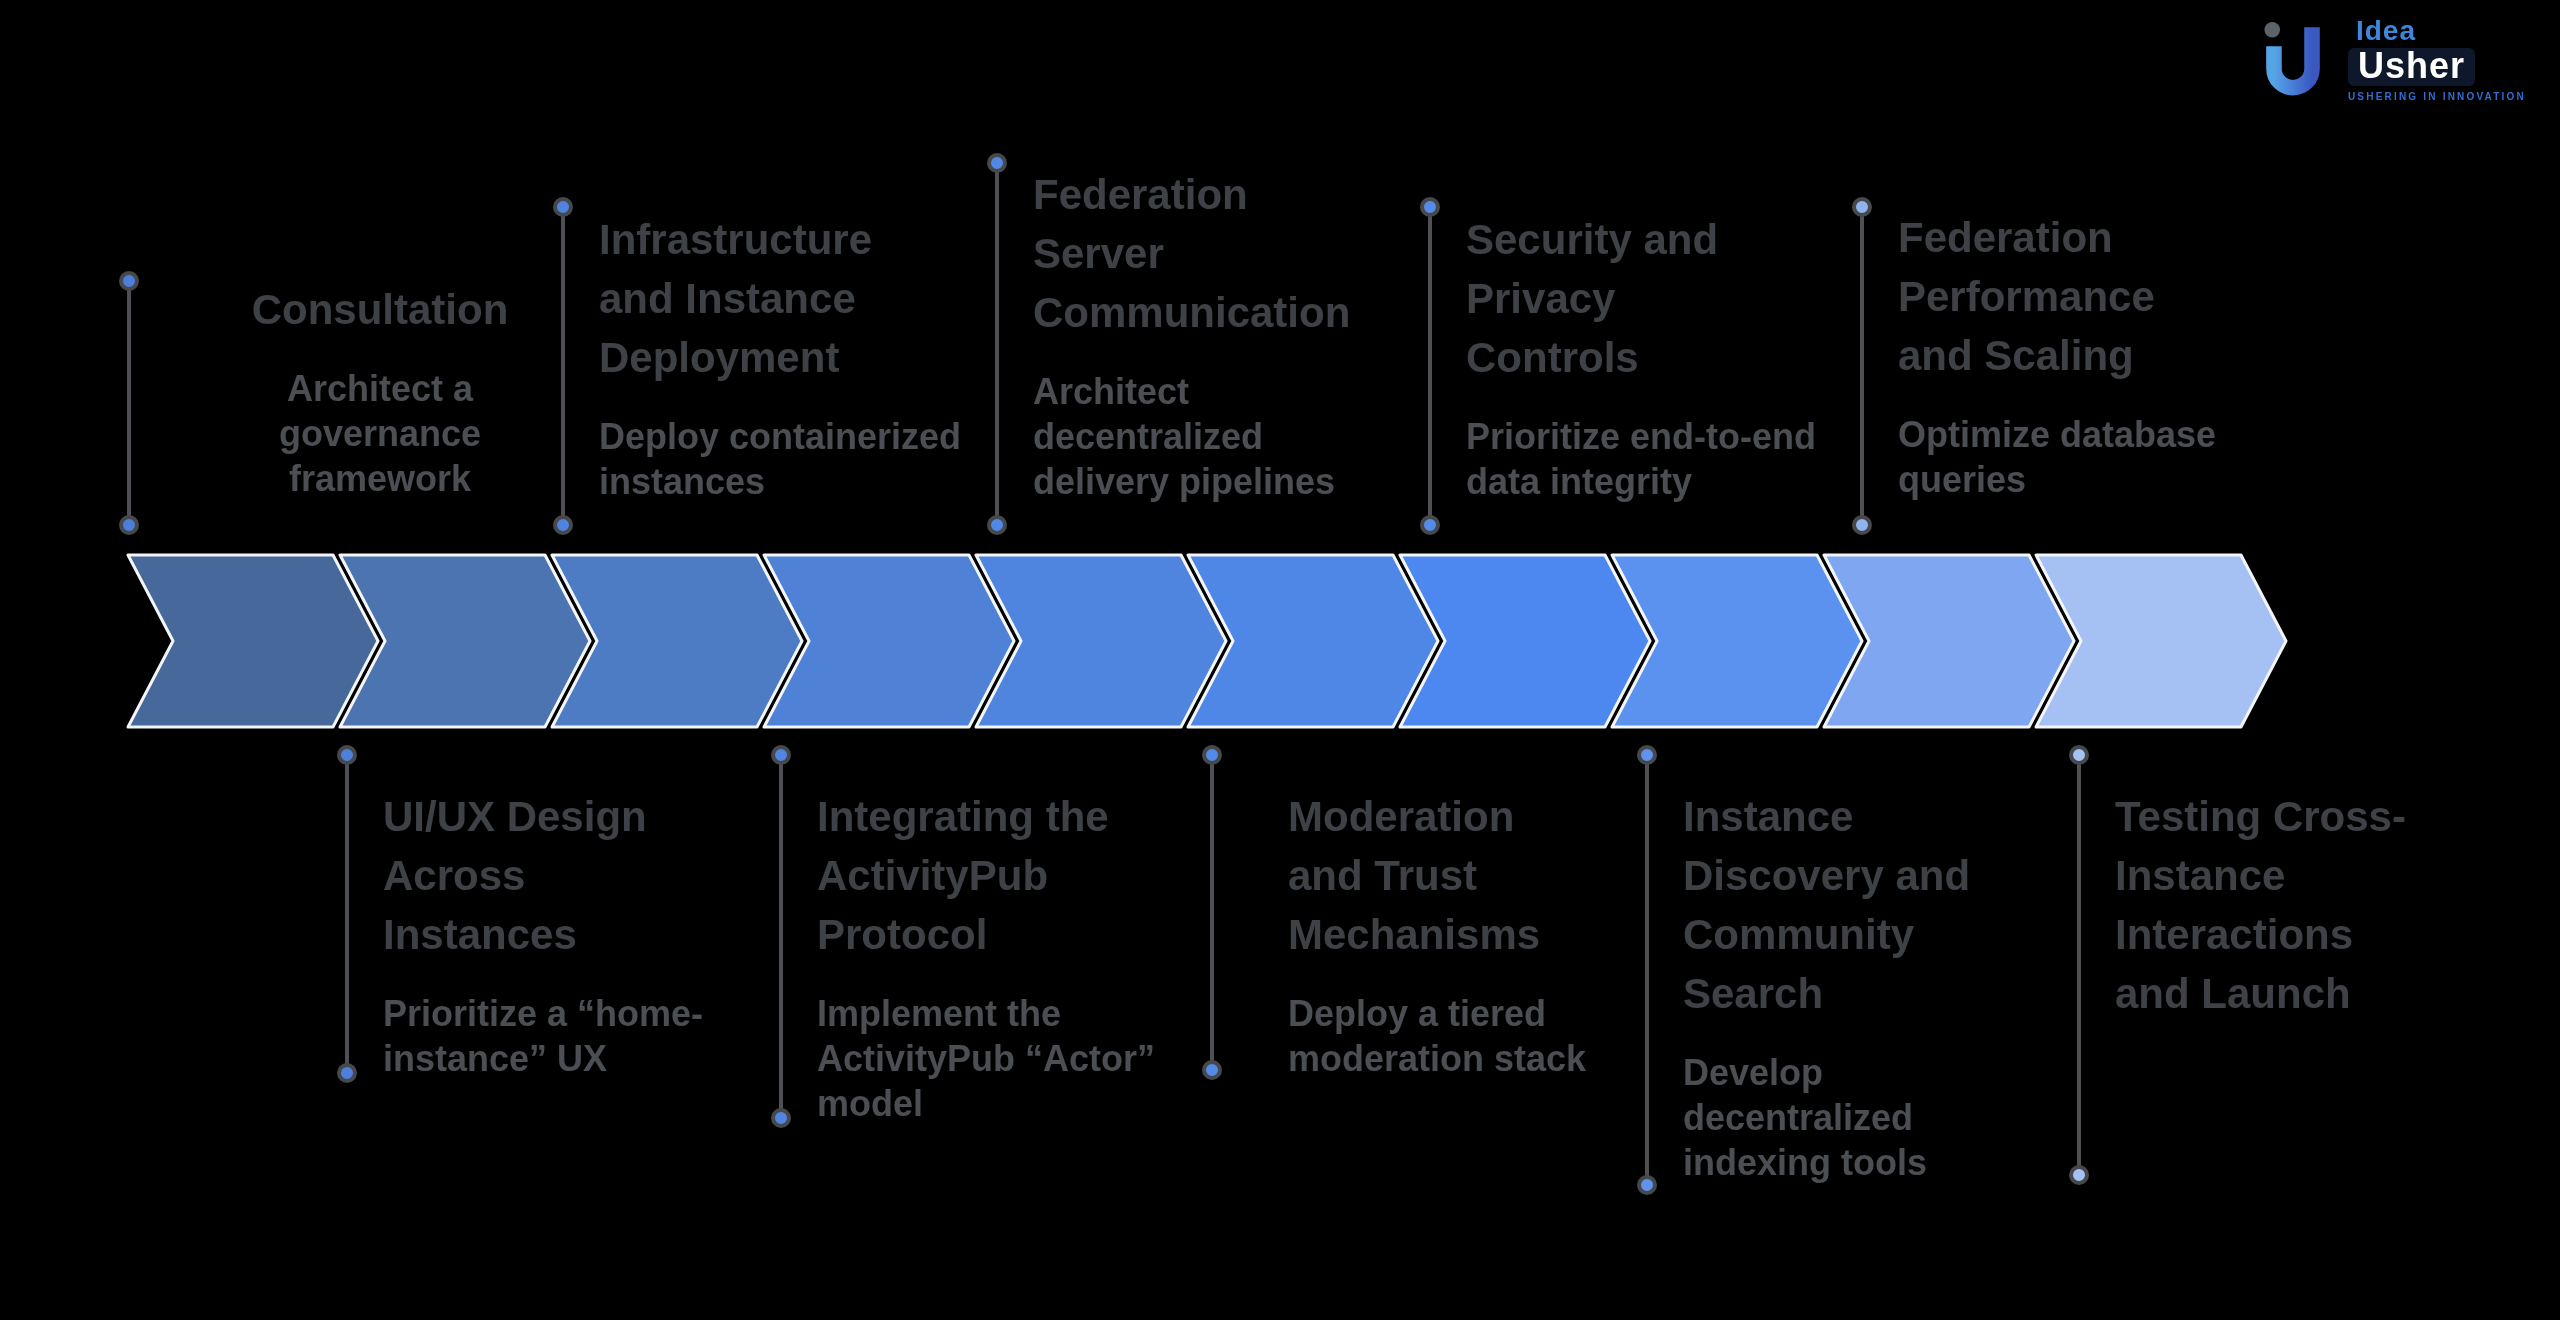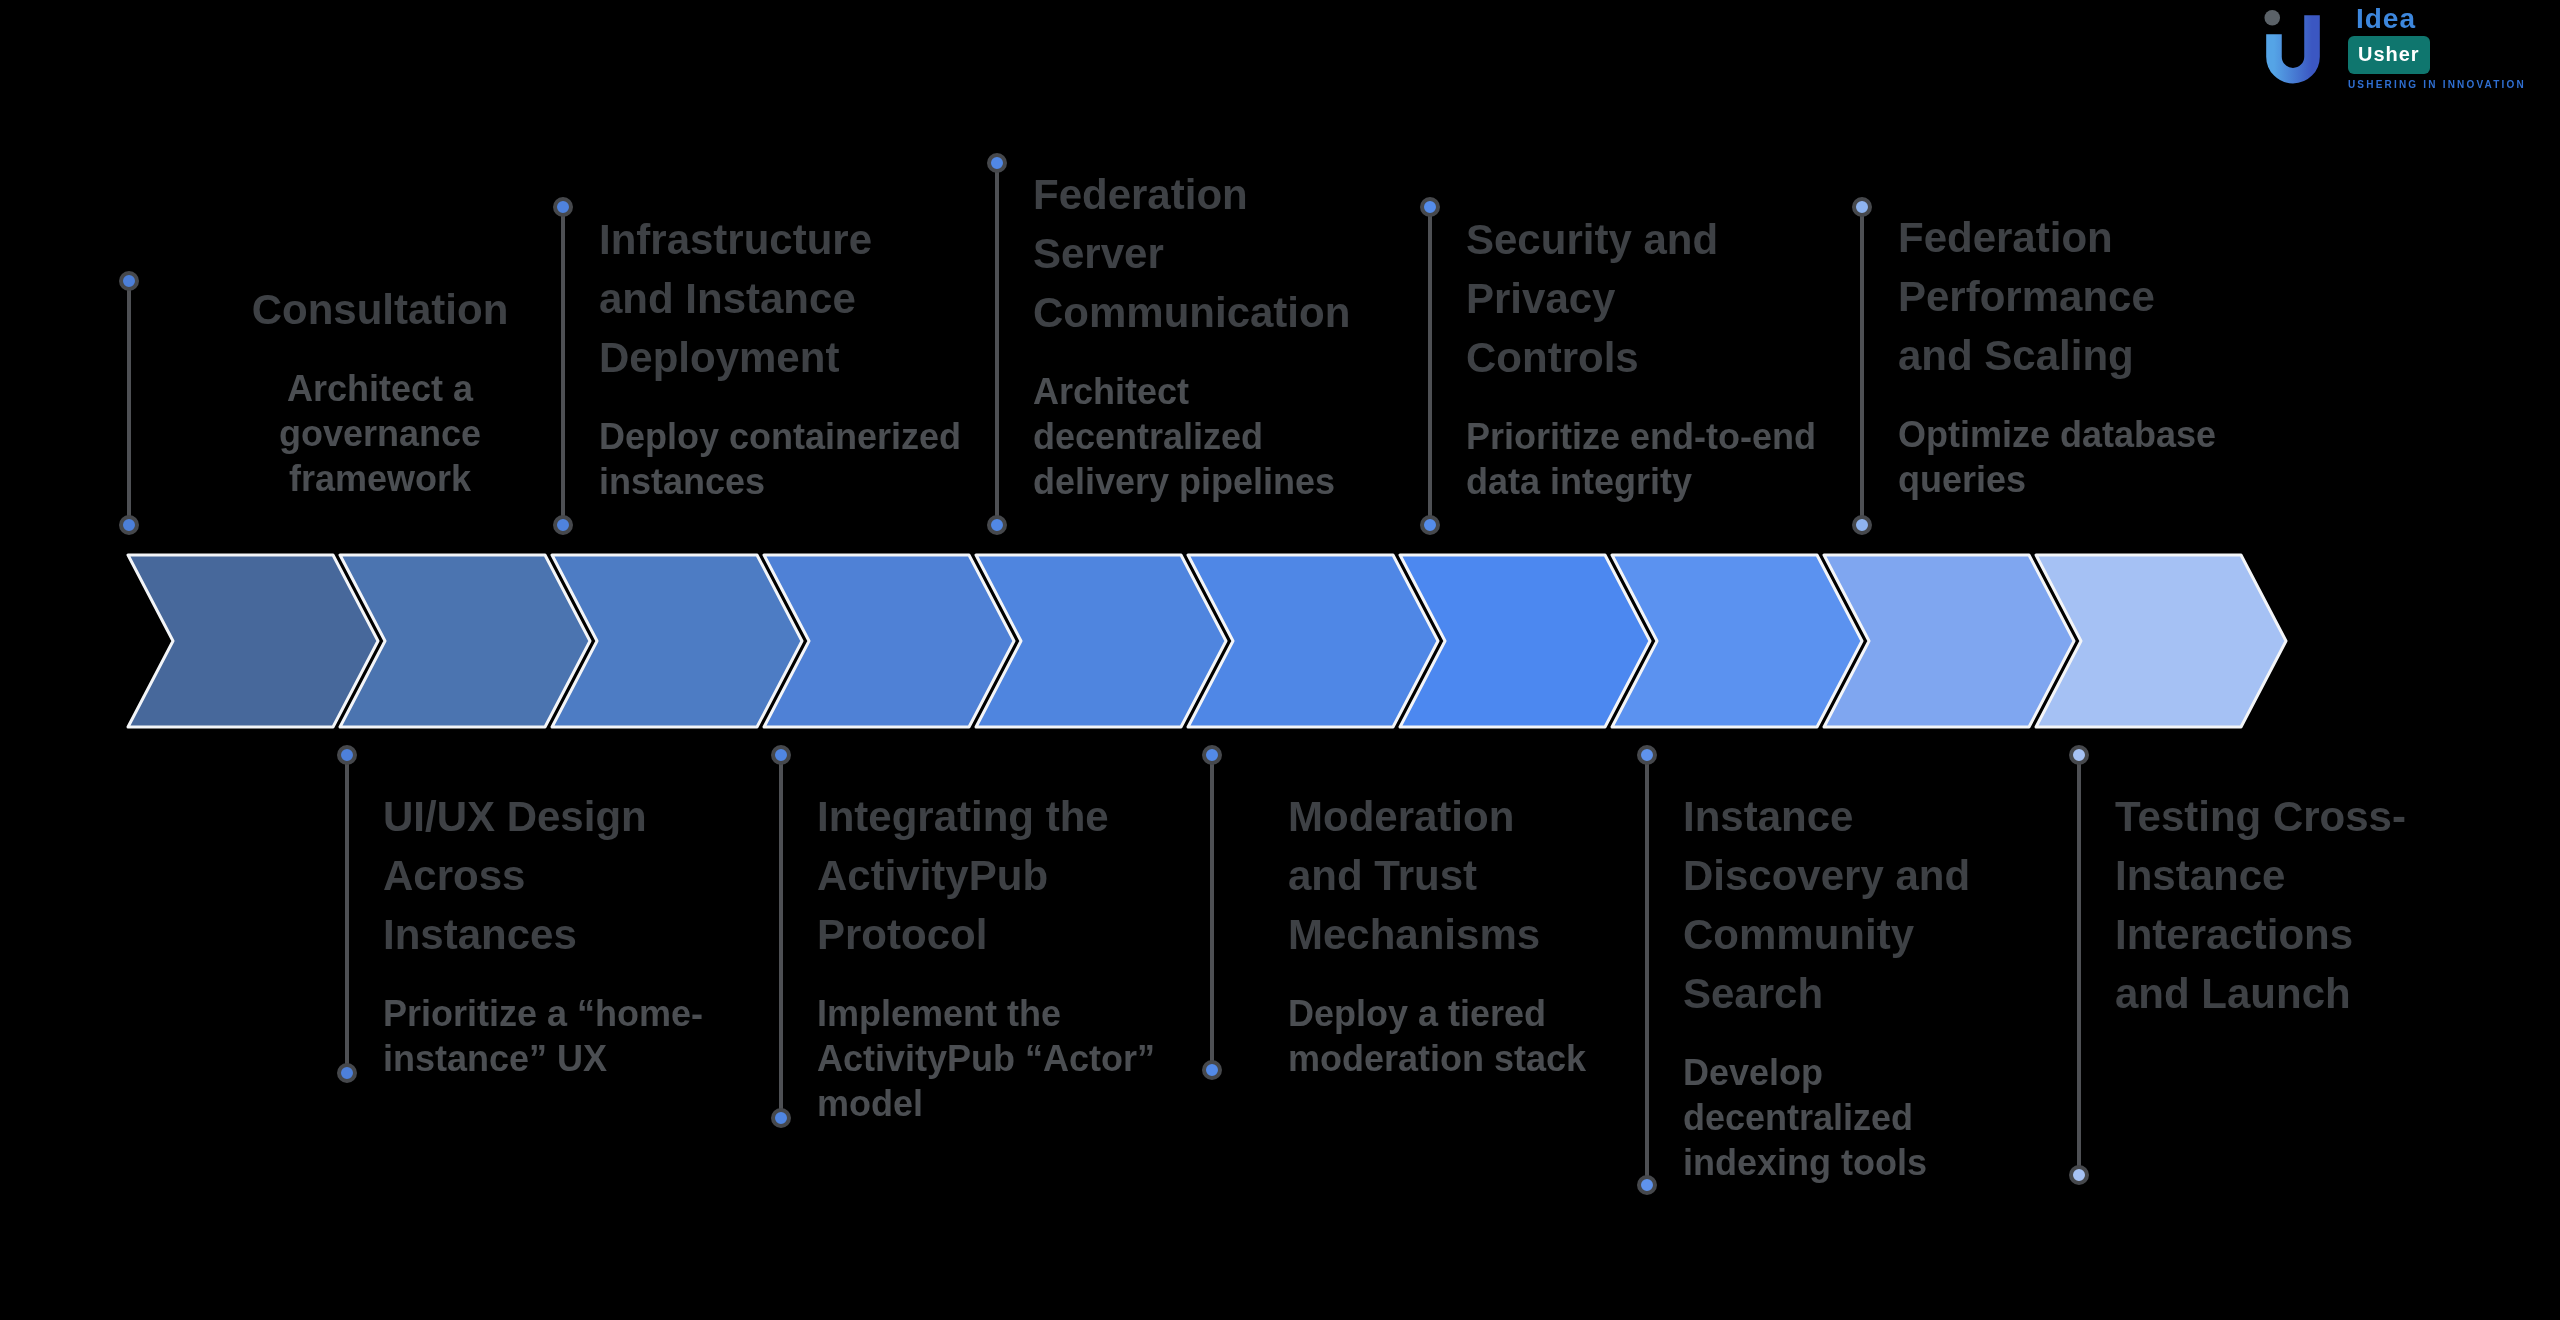--- a/index.html
+++ b/index.html
@@ -12,25 +12,25 @@
   .connector .line{position:absolute;left:8px;top:10px;bottom:10px;width:4px;background:#4e5054;}
   .connector .dot{position:absolute;left:0;width:12px;height:12px;border-radius:50%;
                   border:4px solid #46484c;}
   .connector .dot.top{top:0;}
   .connector .dot.bottom{bottom:0;}
   
   .step-text{position:absolute;width:430px;white-space:pre-line;}
   .step-title{font-weight:700;font-size:42px;line-height:59px;color:#3e4145;}
   .step-desc{font-weight:700;font-size:36px;line-height:45px;color:#4b4e52;margin-top:27px;}
   
-  .logo{position:absolute;top:4px;right:34px;display:flex;align-items:flex-start;gap:23px;}
+  .logo{position:absolute;top:16px;right:34px;display:flex;align-items:flex-start;gap:23px;}
   .logo-mark{width:64px;height:88px;flex:0 0 auto;}
   .logo-text{display:flex;flex-direction:column;align-items:flex-start;}
   .logo-idea{font-weight:700;font-size:28px;line-height:30px;letter-spacing:1px;color:#3d87dd;padding-left:8px;}
-  .logo-usher{font-weight:700;font-size:20px;line-height:36px;letter-spacing:1px;background:#0f766e;
+  .logo-usher{font-weight:700;font-size:36px;line-height:36px;letter-spacing:1px;background:#0f172a;
               color:#ffffff;border-radius:6px;padding:0 10px 2px;margin-top:2px;}
   .logo-tagline{font-weight:700;font-size:10px;line-height:13px;letter-spacing:2.2px;
                 color:#2f6fd2;margin-top:4px;white-space:nowrap;}
 </style>
 </head>
 <body>
 
 <div id="stage">
 
   <svg id="chevron-band" viewBox="0 0 2560 182" xmlns="http://www.w3.org/2000/svg">

